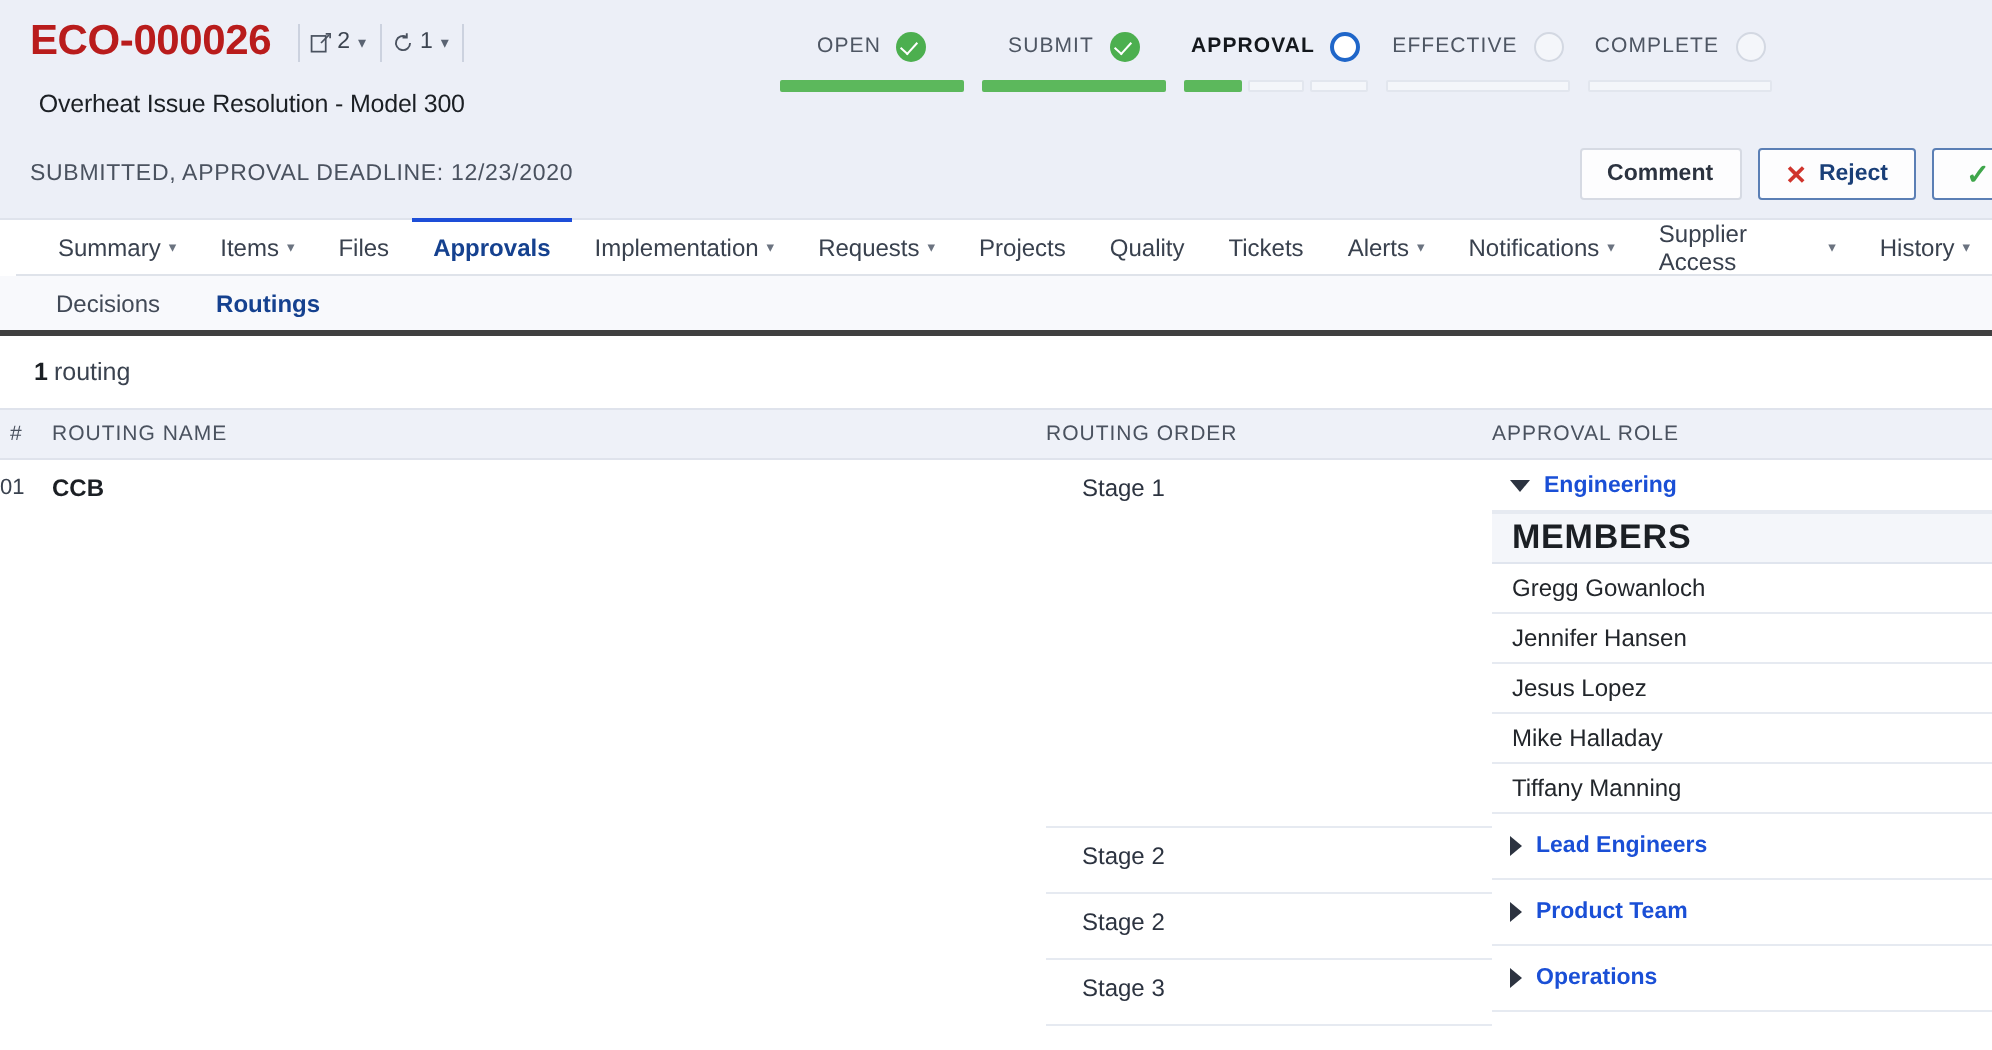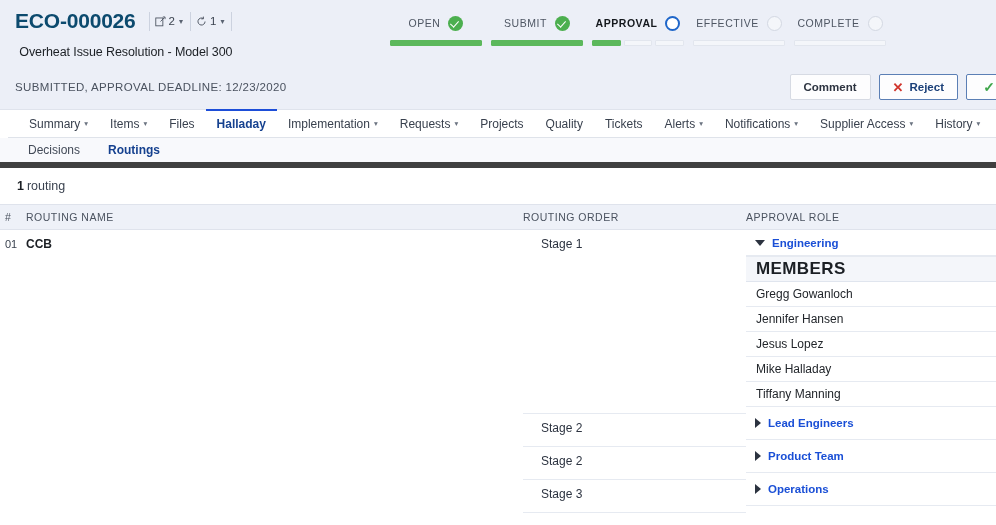--- a/index.html
+++ b/index.html
@@ -16,21 +16,21 @@
   .header {
     background: #eceff7;
     border-bottom: 1px solid #dfe3ec;
     height: 110px;
     position: relative;
   }
   .hdr-top { display: flex; align-items: flex-start; padding: 9px 0 0 15px; }
   .title-block { display: flex; flex-direction: column; }
   .title-row { display: flex; align-items: center; gap: 0px; }
   .doc-id {
-    font-size: 21px; font-weight: bold; color: #0c4a6e;
+    font-size: 21px; font-weight: bold; color: #b91c1c;
     letter-spacing: -0.2px; line-height: 24px;
   }
   .chip-group { display: flex; align-items: center; margin-left: 13px; }
   .chip {
     display: flex; align-items: center; gap: 3px;
     font-size: 11.5px; color: #3c4450;
     padding: 3px 7px 3px 5px;
     border-left: 1px solid #ccd2df;
     height: 19px;
   }
@@ -109,21 +109,21 @@
   }
   .tab .tcar { font-size: 7.5px; color: #6b7policy380; color: #6b7380; }
   .tab.active {
     color: #15418f; font-weight: bold; border-top: 2px solid #1d4ed8;
     background: #ffffff;
   }
 
   
   .subtabs {
     display: flex; align-items: center; height: 30px;
-    background: #f8f9fc; border-bottom: 6px solid #404040; padding-left: 14px;
+    background: #f8f9fc; border-bottom: 3px solid #404040; padding-left: 14px;
   }
   .subtab { font-size: 12px; color: #424a57; padding: 0 14px; cursor: pointer; }
   .subtab.active { color: #15418f; font-weight: bold; }
 
   
   .count-row {
     height: 36px; display: flex; align-items: center; padding-left: 17px;
     background: #ffffff; font-size: 12.5px; color: #3a424f;
   }
   .count-row b { color: #1b1f24; margin-right: 3px; }
@@ -135,21 +135,21 @@
     background: #eef1f8; border-top: 1px solid #dfe3ec; border-bottom: 1px solid #dfe3ec;
     font-size: 10.5px; letter-spacing: 0.5px; color: #4a525f;
   }
   .col-num { width: 26px; padding-left: 5px; }
   .col-name { width: 497px; }
   .col-order { width: 223px; }
   .col-role { flex: 1; }
 
   .body-row { display: flex; }
   .cell-num {
-    width: 26px; padding-left: 5px; font-size: 11px; color: #3a424f; padding-top: 8px;
+    width: 26px; font-size: 11px; color: #3a424f; padding-top: 8px;
   }
   .cell-name {
     width: 497px; font-size: 12px; font-weight: bold; color: #1b1f24; padding-top: 7px;
   }
   .stage-col { width: 223px; }
   .role-col { flex: 1; }
 
   .stage-cell {
     font-size: 12px; color: #2c3340; padding: 7px 0 0 18px;
     border-bottom: 1px solid #e6eaf1;
@@ -308,21 +308,21 @@
       <span class="tcar">▾</span>
     </div>
     <div class="tab">
       <span>Items</span>
       <span class="tcar">▾</span>
     </div>
     <div class="tab">
       <span>Files</span>
     </div>
     <div class="tab active">
-      <span>Halladay</span>
+      <span>Approvals</span>
     </div>
     <div class="tab">
       <span>Implementation</span>
       <span class="tcar">▾</span>
     </div>
     <div class="tab">
       <span>Requests</span>
       <span class="tcar">▾</span>
     </div>
     <div class="tab">

